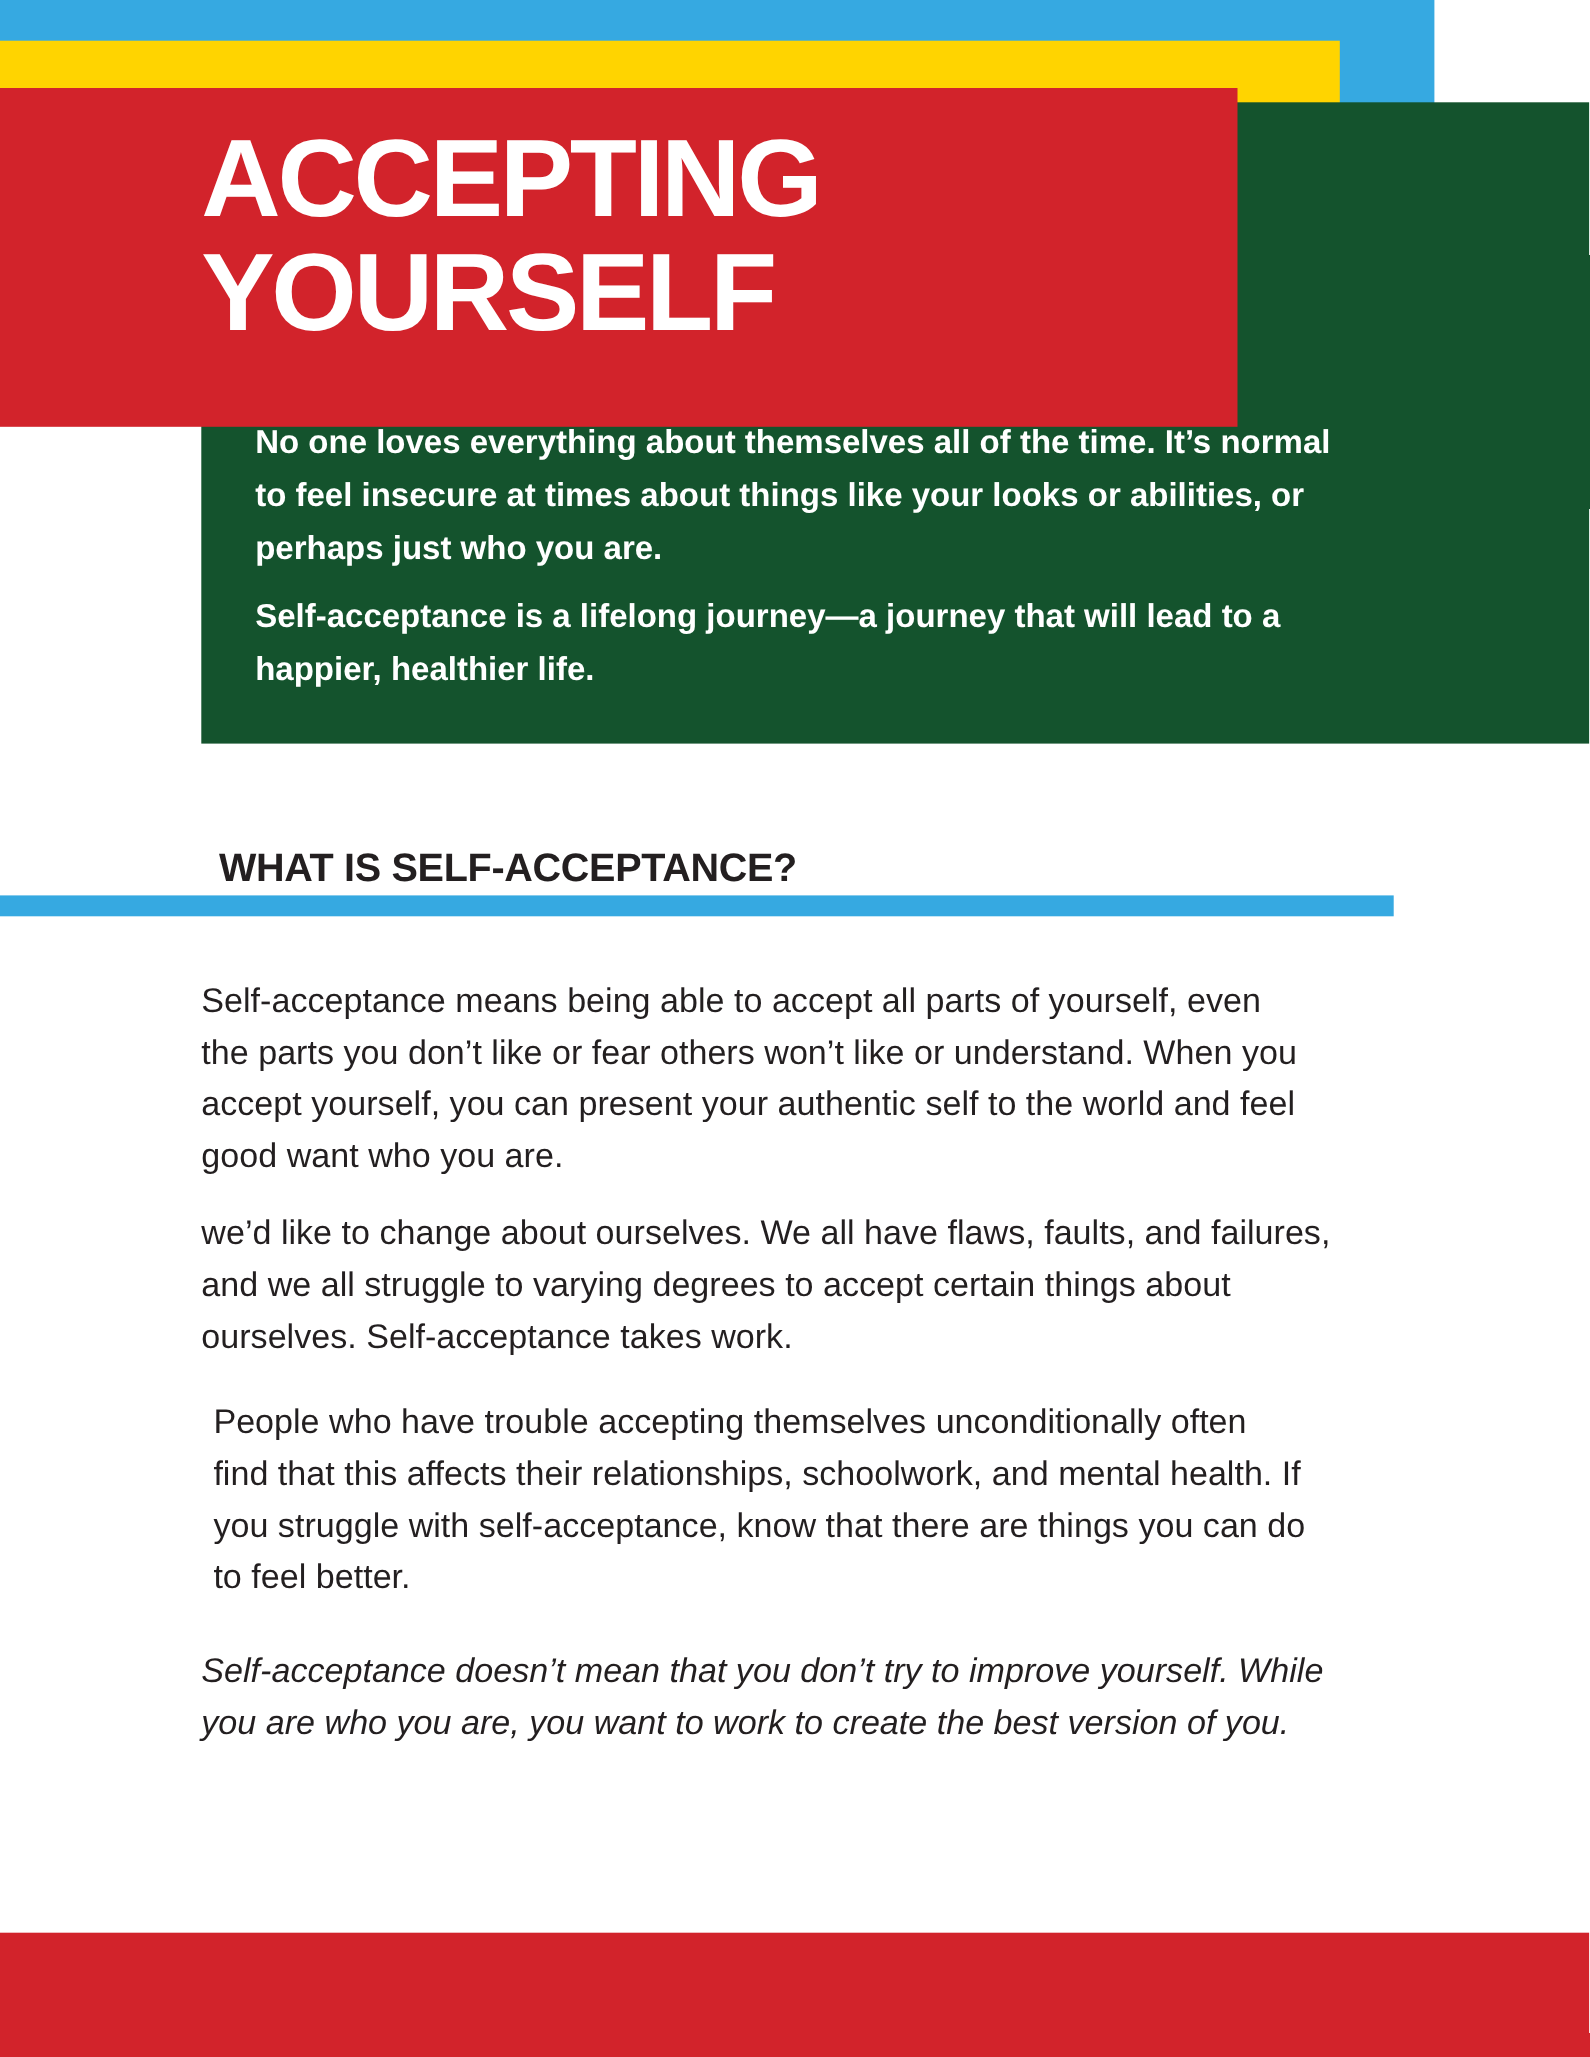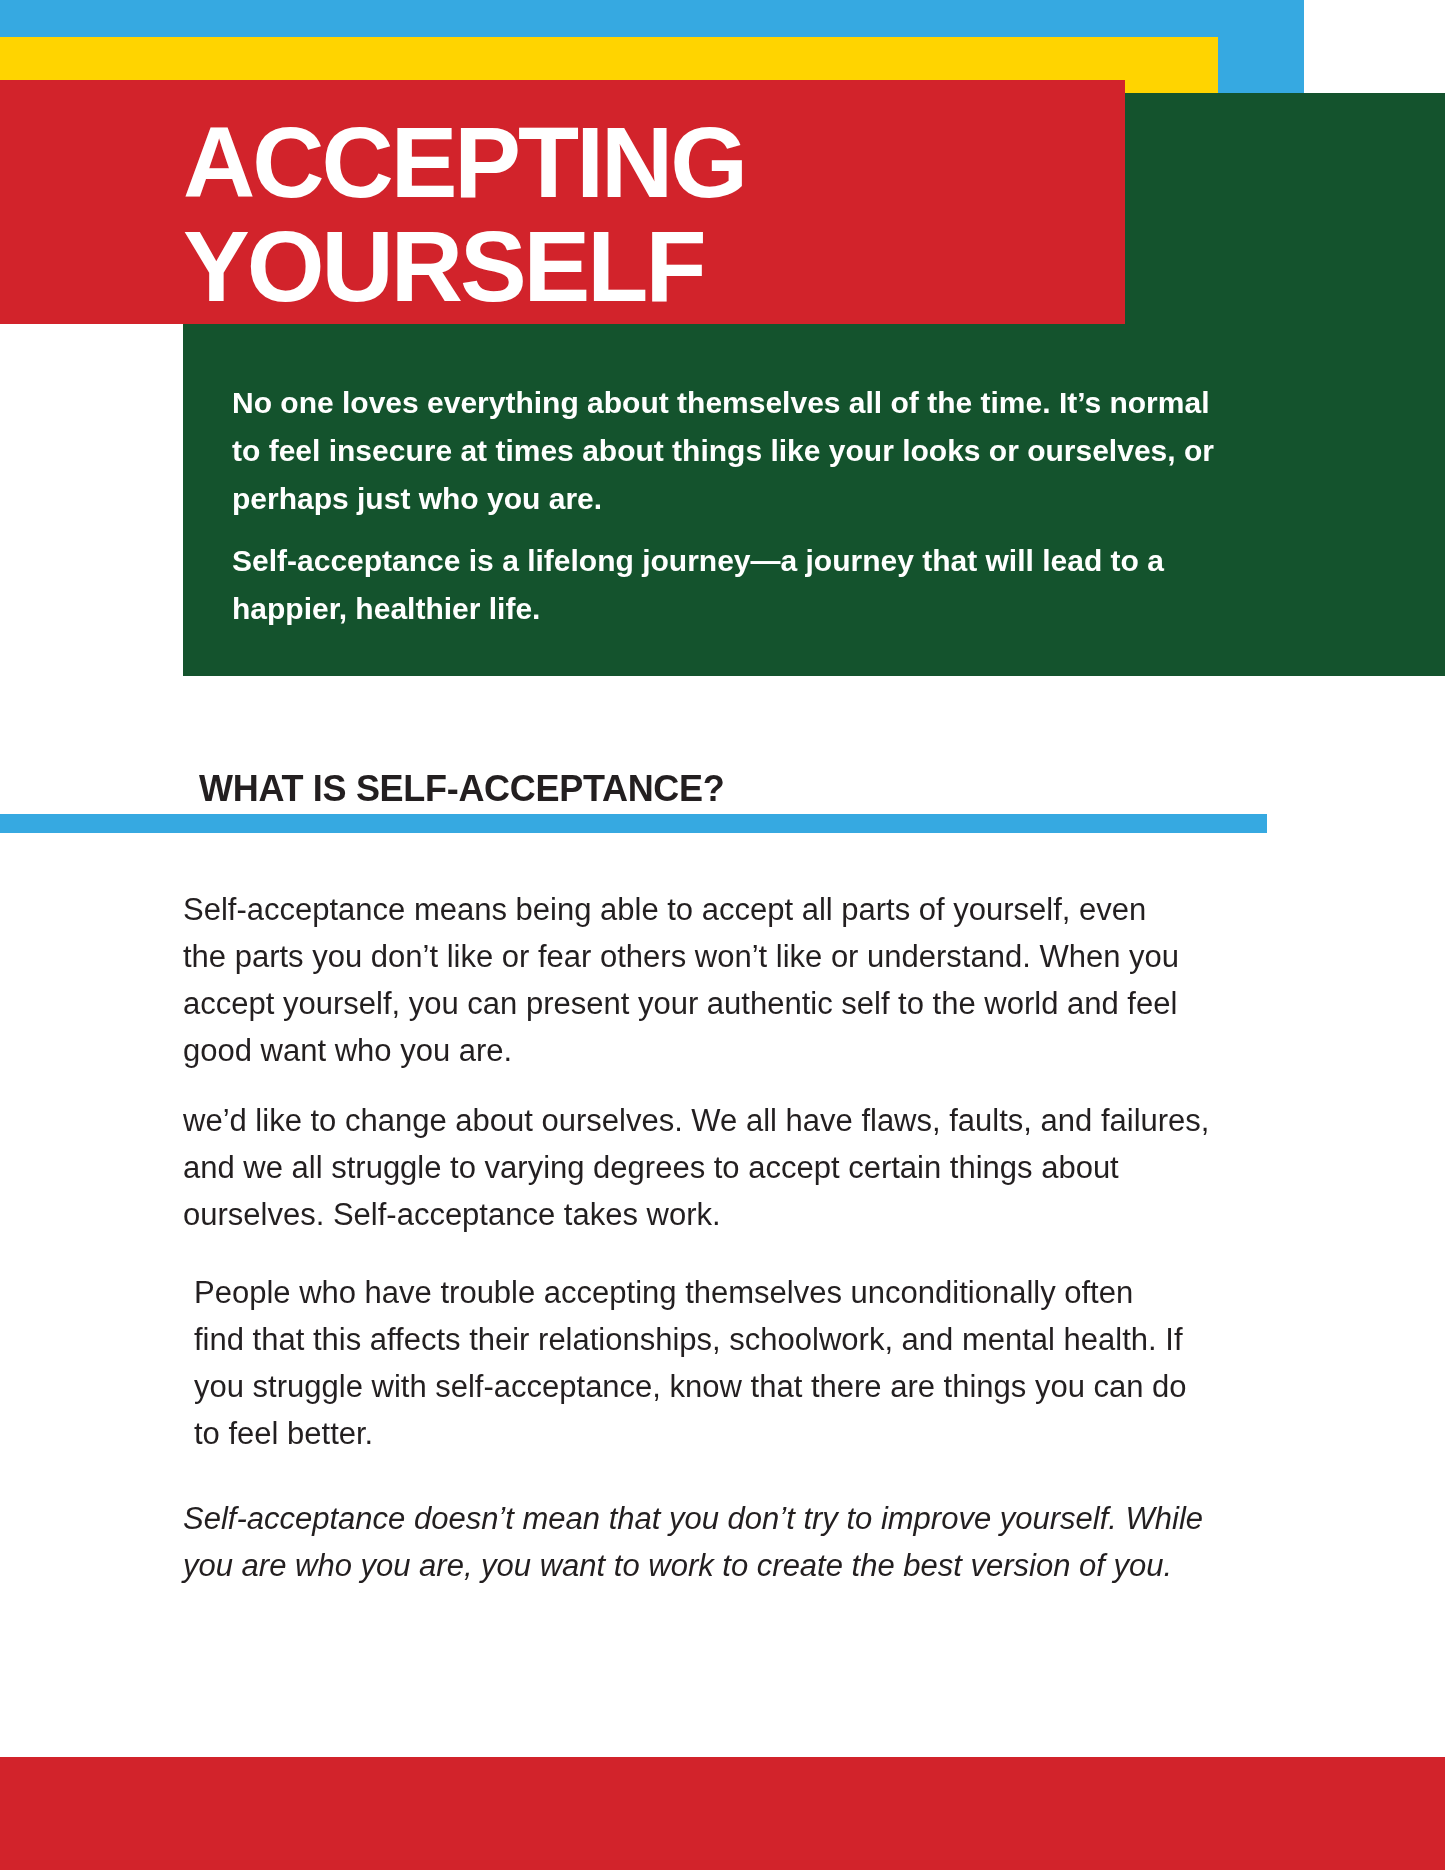--- a/index.html
+++ b/index.html
@@ -8,21 +8,21 @@
     width: 1445px;
     height: 1870px;
     background: #ffffff;
     overflow: hidden;
     font-family: "Liberation Sans", "DejaVu Sans", sans-serif;
   }
   
   .blue-rect   { position: absolute; left: 0; top: 0;    width: 1304px; height: 161px; z-index: 1; }
   .yellow-rect { position: absolute; left: 0; top: 37px; width: 1218px; height: 208px; z-index: 2; }
   .gray-box    { position: absolute; left: 183px; top: 93px; width: 1262px; height: 583px; z-index: 3; }
-  .red-rect    { position: absolute; left: 0; top: 80px; width: 1125px; height: 244px; z-index: 4; }
+  .red-rect    { position: absolute; left: 0; top: 80px; width: 1125px; height: 308px; z-index: 4; }
 
   .title {
     position: absolute; left: 183px; top: 30px;
     margin: 0;
     color: #ffffff;
     font-size: 100px;
     line-height: 104px;
     font-weight: bold;
     letter-spacing: -3px;
   }
@@ -60,21 +60,21 @@
 
 <div class="page">
 
   <div class="blue-rect" style="background-color: rgb(54, 169, 225);"></div>
   <div class="yellow-rect" style="background-color: rgb(255, 212, 0);"></div>
 
   <div class="gray-box" style="background-color: #14532d;">
     <div class="intro-text">
       <p class="intro-p">
         <span class="line">No one loves everything about themselves all of the time. It’s normal</span>
-        <span class="line">to feel insecure at times about things like your looks or ourselves, or</span>
+        <span class="line">to feel insecure at times about things like your looks or abilities, or</span>
         <span class="line">perhaps just who you are.</span>
       </p>
       <p class="intro-p">
         <span class="line">Self-acceptance is a lifelong journey—a journey that will lead to a</span>
         <span class="line">happier, healthier life.</span>
       </p>
     </div>
   </div>
 
   <div class="red-rect" style="background-color: rgb(210, 35, 43);">

